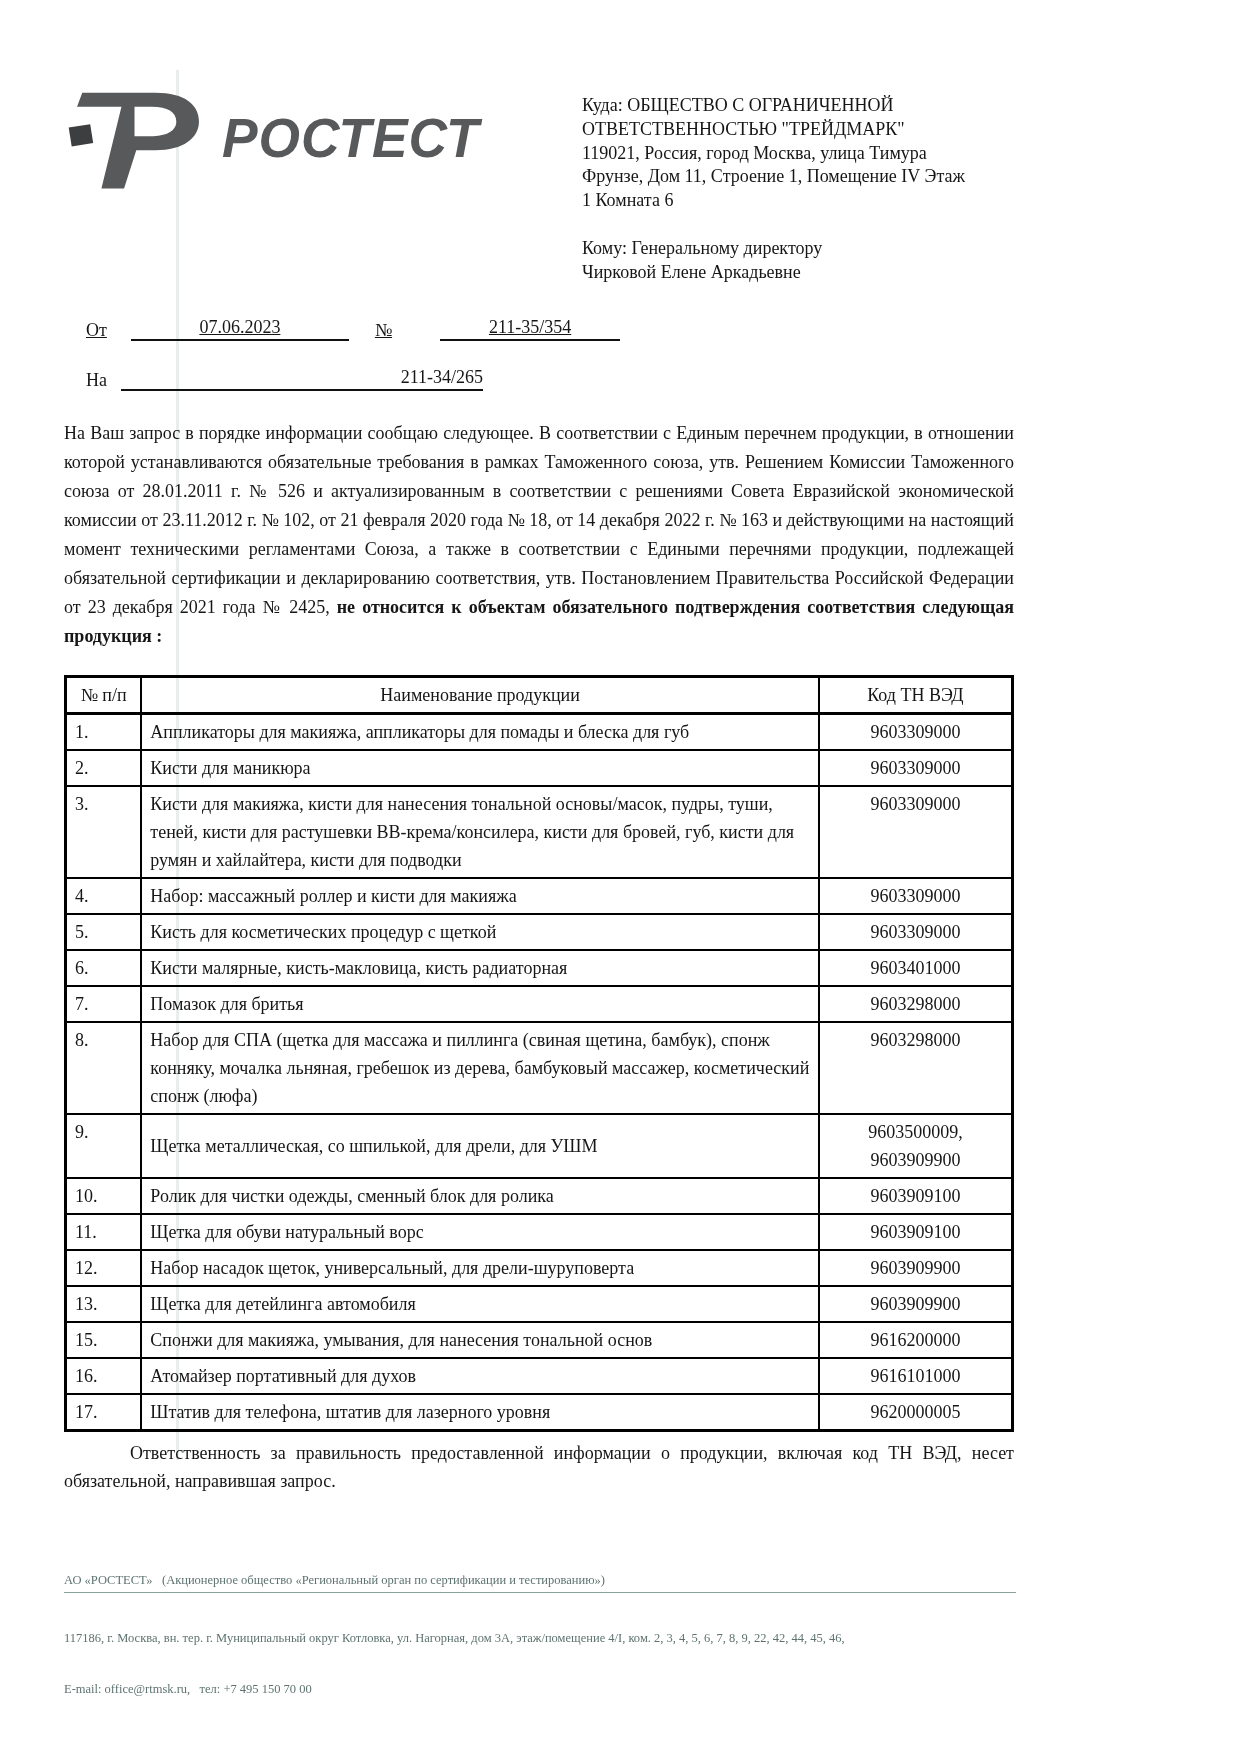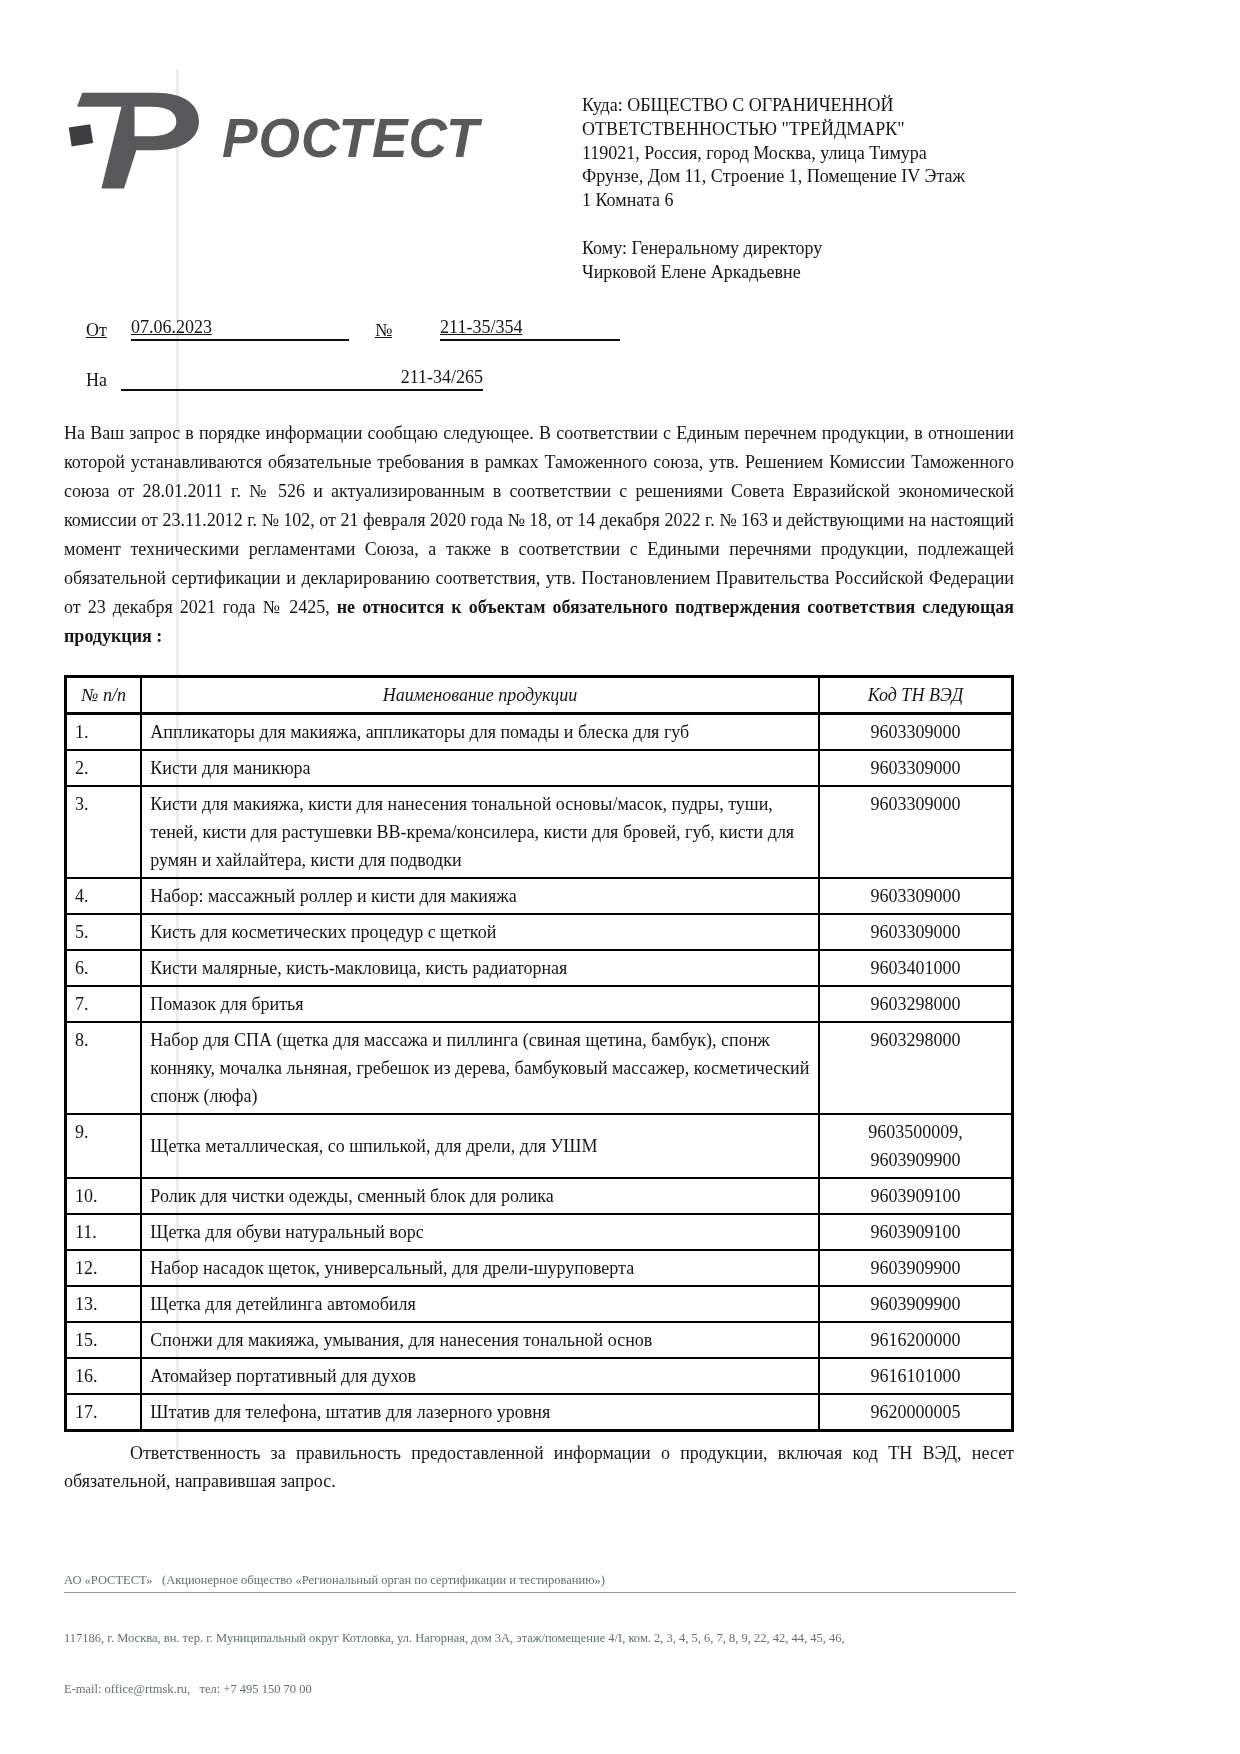--- a/index.html
+++ b/index.html
@@ -30,21 +30,21 @@
     letter-spacing:1px;
     margin:22px 0 0 10px;
     transform:scaleX(.97);transform-origin:left;
     white-space:nowrap;
   }
   .recipient{width:432px;margin-top:24px;font-size:18px;line-height:23.8px;}
   .recipient .gap{height:24px;}
   
   .ref-ot{margin-top:32px;font-size:18px;display:flex;align-items:flex-end;margin-left:22px;text-decoration:underline;}
   .ref-ot .lbl{margin-right:24px;}
-  .u-line{border-bottom:2px solid #111;text-align:left;display:inline-block;padding-bottom:1px;}
+  .u-line{border-bottom:2px solid #111;text-align:center;display:inline-block;padding-bottom:1px;}
   .ot-val{width:218px;margin-right:26px;}
   .no-val{width:180px;margin-left:24px;}
   .ref-na{margin-top:26px;font-size:18px;display:flex;align-items:flex-end;margin-left:22px;}
   .na-val{width:348px;text-align:right;padding-left:14px;margin-left:14px;}
   
   .paragraph{
     margin-top:28px;
     font-size:18px;line-height:29px;
     text-align:justify;
   }
@@ -56,21 +56,21 @@
     width:950px;
     border:3px solid #000;
     font-size:18px;
   }
   table.products th, table.products td{
     border:2px solid #000;
     padding:3px 8px;
     line-height:28px;
   }
   table.products th{
-    font-weight:normal;text-align:center;border-bottom:3px solid #000;font-style:italic;
+    font-weight:normal;text-align:center;border-bottom:3px solid #000;
   }
   th.col-num{text-align:left;padding-left:5px;}
   col.c-num{width:76px;}
   col.c-name{width:680px;}
   col.c-code{width:194px;}
   td.cell-num{vertical-align:top;padding-left:5px;}
   td.cell-name{vertical-align:middle;padding-left:10px;}
   td.cell-code{vertical-align:top;text-align:center;white-space:pre-line;}
   
   .closing{

